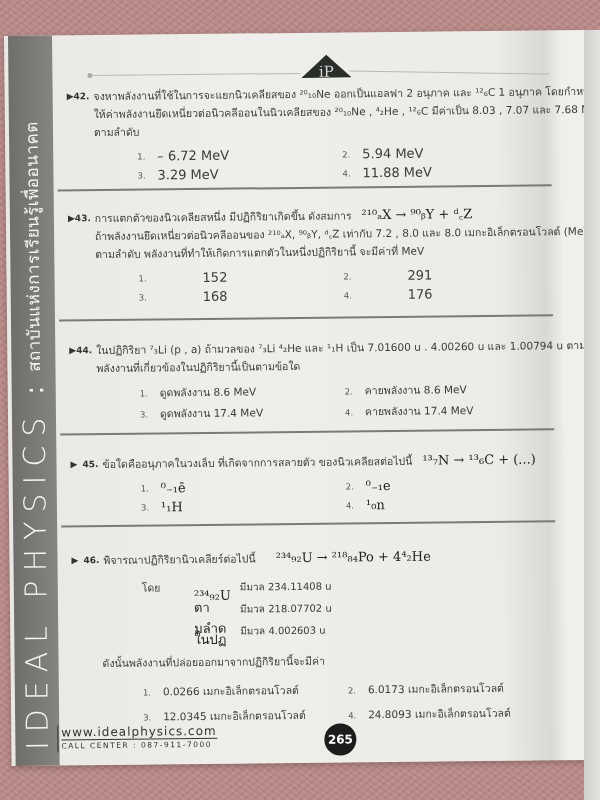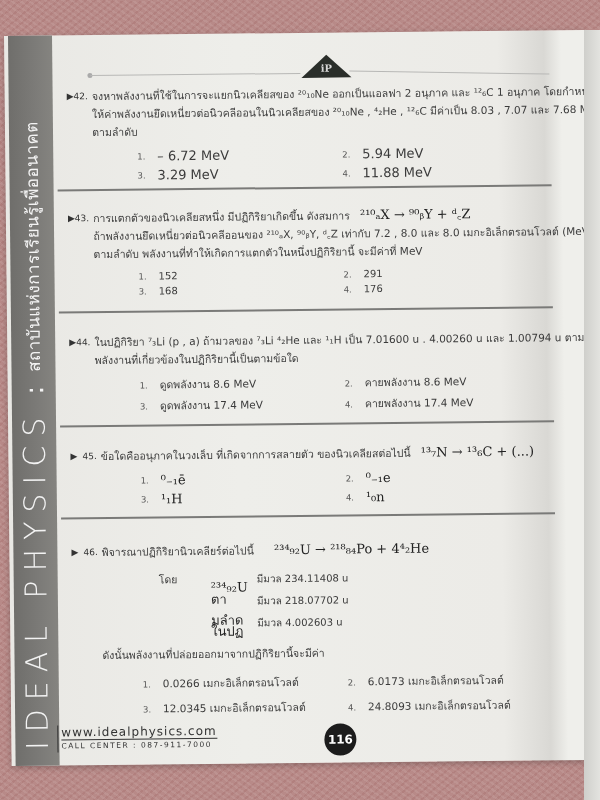--- a/index.html
+++ b/index.html
@@ -51,42 +51,42 @@
     transform: rotate(1.5deg); transform-origin: left;
   }
   .logo {
     position: absolute; left: 297px; top: 22px;
     width: 0; height: 0;
     border-left: 25px solid transparent; border-right: 25px solid transparent;
     border-bottom: 23px solid #2a2e2a;
   }
   .logo-text {
     position: absolute; left: 310px; top: 30px; width: 24px;
-    font-size: 10px; font-weight: bold; color: #d8d8d8; text-align: center;
+    font-size: 15px; font-weight: normal; color: #d8d8d8; text-align: center;
     font-family: "DejaVu Serif", serif;
   }
 
   .content { position: absolute; left: 62px; top: 52px; width: 480px; color: #3b3b3b; }
   .q { position: relative; padding-bottom: 10px; }
   .q-divider { height: 2px; background: #7a7a78; margin: 6px -4px 0 -10px; }
   .q-head { display: flex; align-items: flex-start; font-size: 10.5px; line-height: 18px; }
   .q-marker { width: 12px; font-size: 9px; color: #333; padding-top: 0; }
-  .q-num { font-size: 9px; font-weight: normal; margin-right: 4px; color: #333; }
+  .q-num { font-size: 9px; font-weight: bold; margin-right: 4px; color: #333; }
   .q-text { flex: 1; }
   .line { display: block; white-space: nowrap; }
-  .sm { font-size: 10px; }
+  .sm { font-size: 13px; margin-left: 44px; }
   .eq { font-family: "DejaVu Serif", serif; font-size: 13px; color: #222; }
   .opts { display: grid; grid-template-columns: 1fr 1fr; row-gap: 4px; padding-left: 70px; margin-top: 8px; font-size: 10.5px; }
   .opt { display: flex; align-items: center; gap: 8px; }
   .opt-n { font-size: 8.5px; width: 12px; color: #555; }
   .mev { font-size: 13px; }
 
   .given { padding-left: 70px; margin-top: 8px; font-size: 10.5px; }
   .given-row { display: flex; align-items: center; height: 22px; }
-  .given-label { width: 52px; margin-left: 17px; }
+  .given-label { width: 52px; }
   .given-nuc { width: 46px; margin-top: 17px; }
   .given-mass { font-size: 10px; }
   .therefore { padding-left: 30px; margin-top: 12px; font-size: 10.5px; }
 
   .footer { position: absolute; left: 46px; top: 690px; width: 160px; border-left: 1.5px solid #333; padding-left: 3px; }
   .footer-url { font-size: 12px; letter-spacing: 1px; color: #333; border-bottom: 1px solid #333; line-height: 14px; }
   .footer-call { font-size: 7.5px; letter-spacing: 1.5px; color: #333; line-height: 12px; }
   .page-num {
     position: absolute; left: 313px; top: 691px; width: 32px; height: 32px; border-radius: 50%;
     background: #1c1c1c; color: #fff; font-weight: bold; font-size: 12px;
@@ -282,15 +282,15 @@
             <span>24.8093 เมกะอิเล็กตรอนโวลต์</span>
           </div>
       </div>
     </div>
   </div>
 
   <div class="footer">
     <div class="footer-url">www.idealphysics.com</div>
     <div class="footer-call">CALL CENTER : 087-911-7000</div>
   </div>
-  <div class="page-num">116</div>
+  <div class="page-num">265</div>
 </div>
 <div class="right-page"></div>
 
 </body></html>

